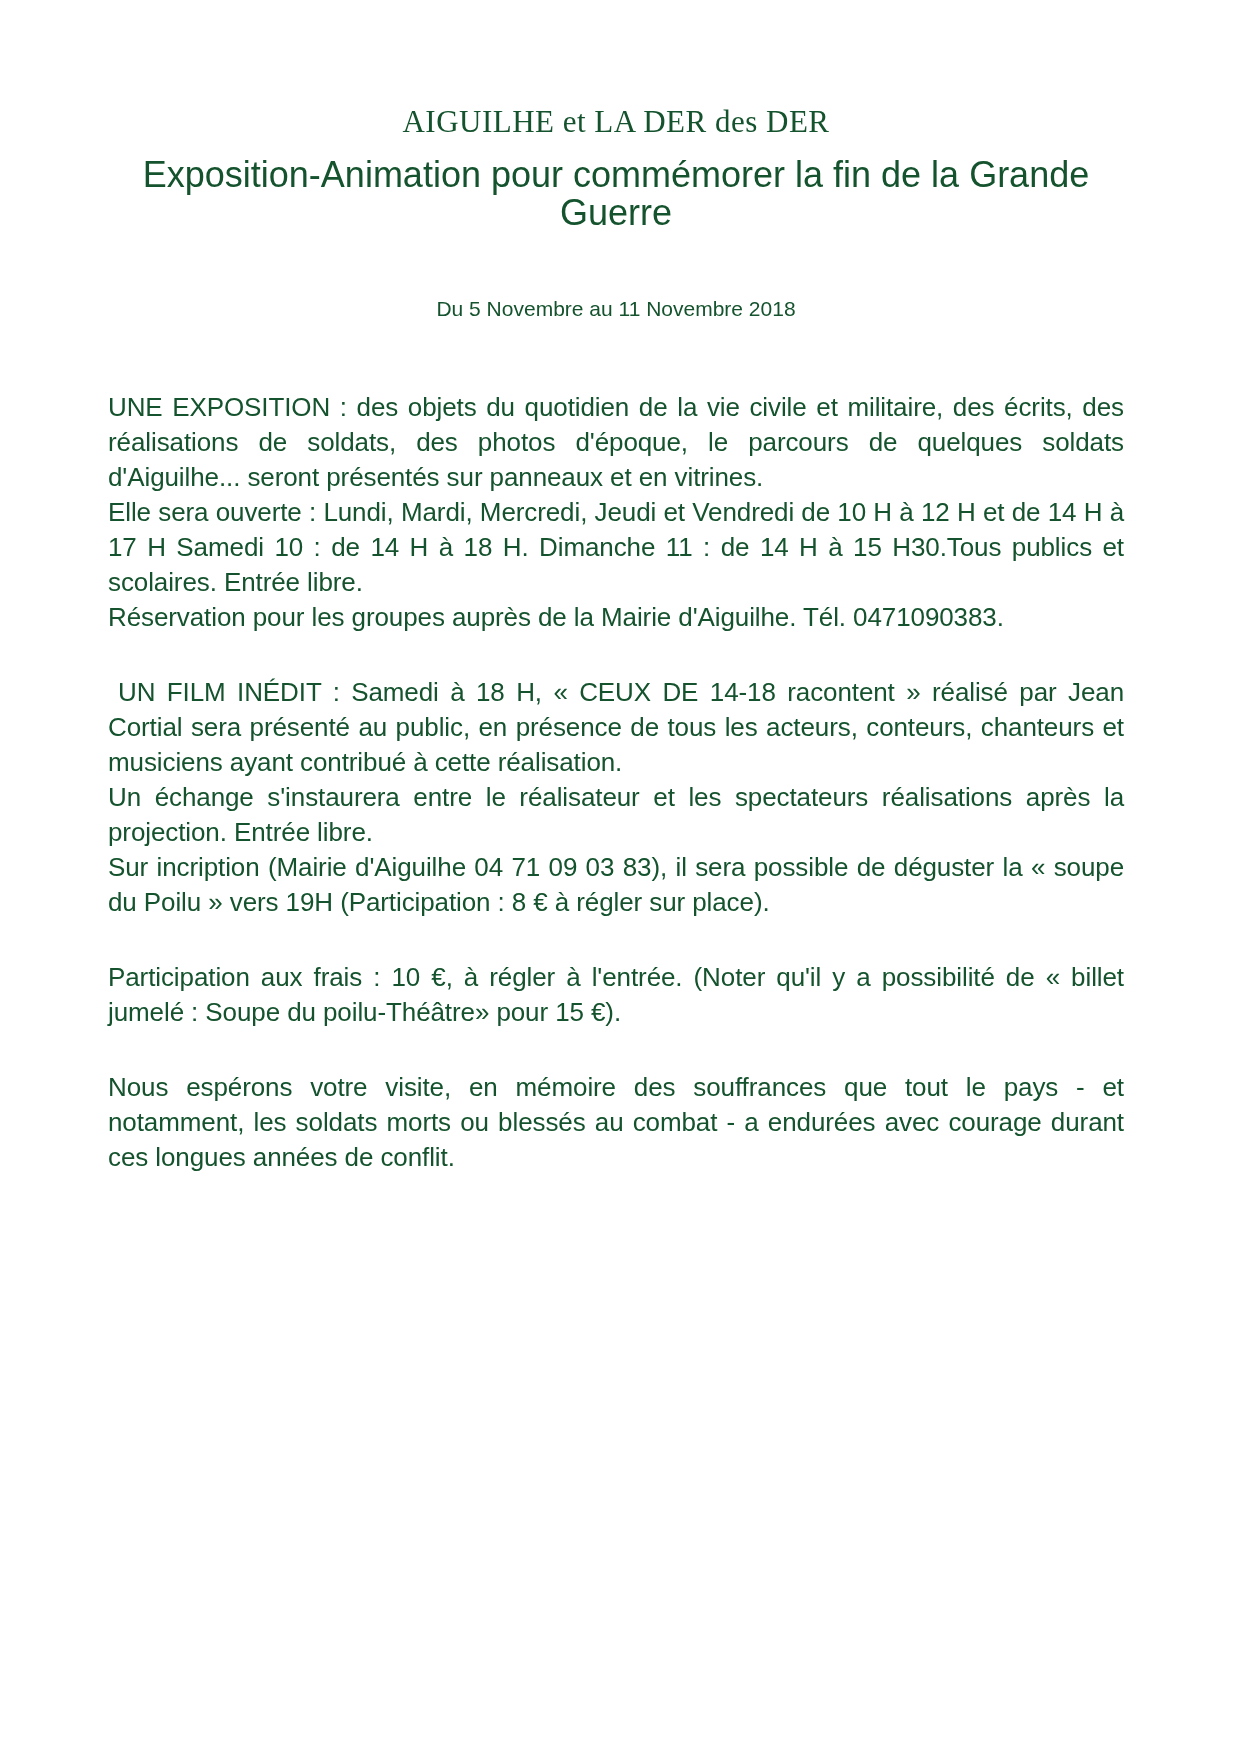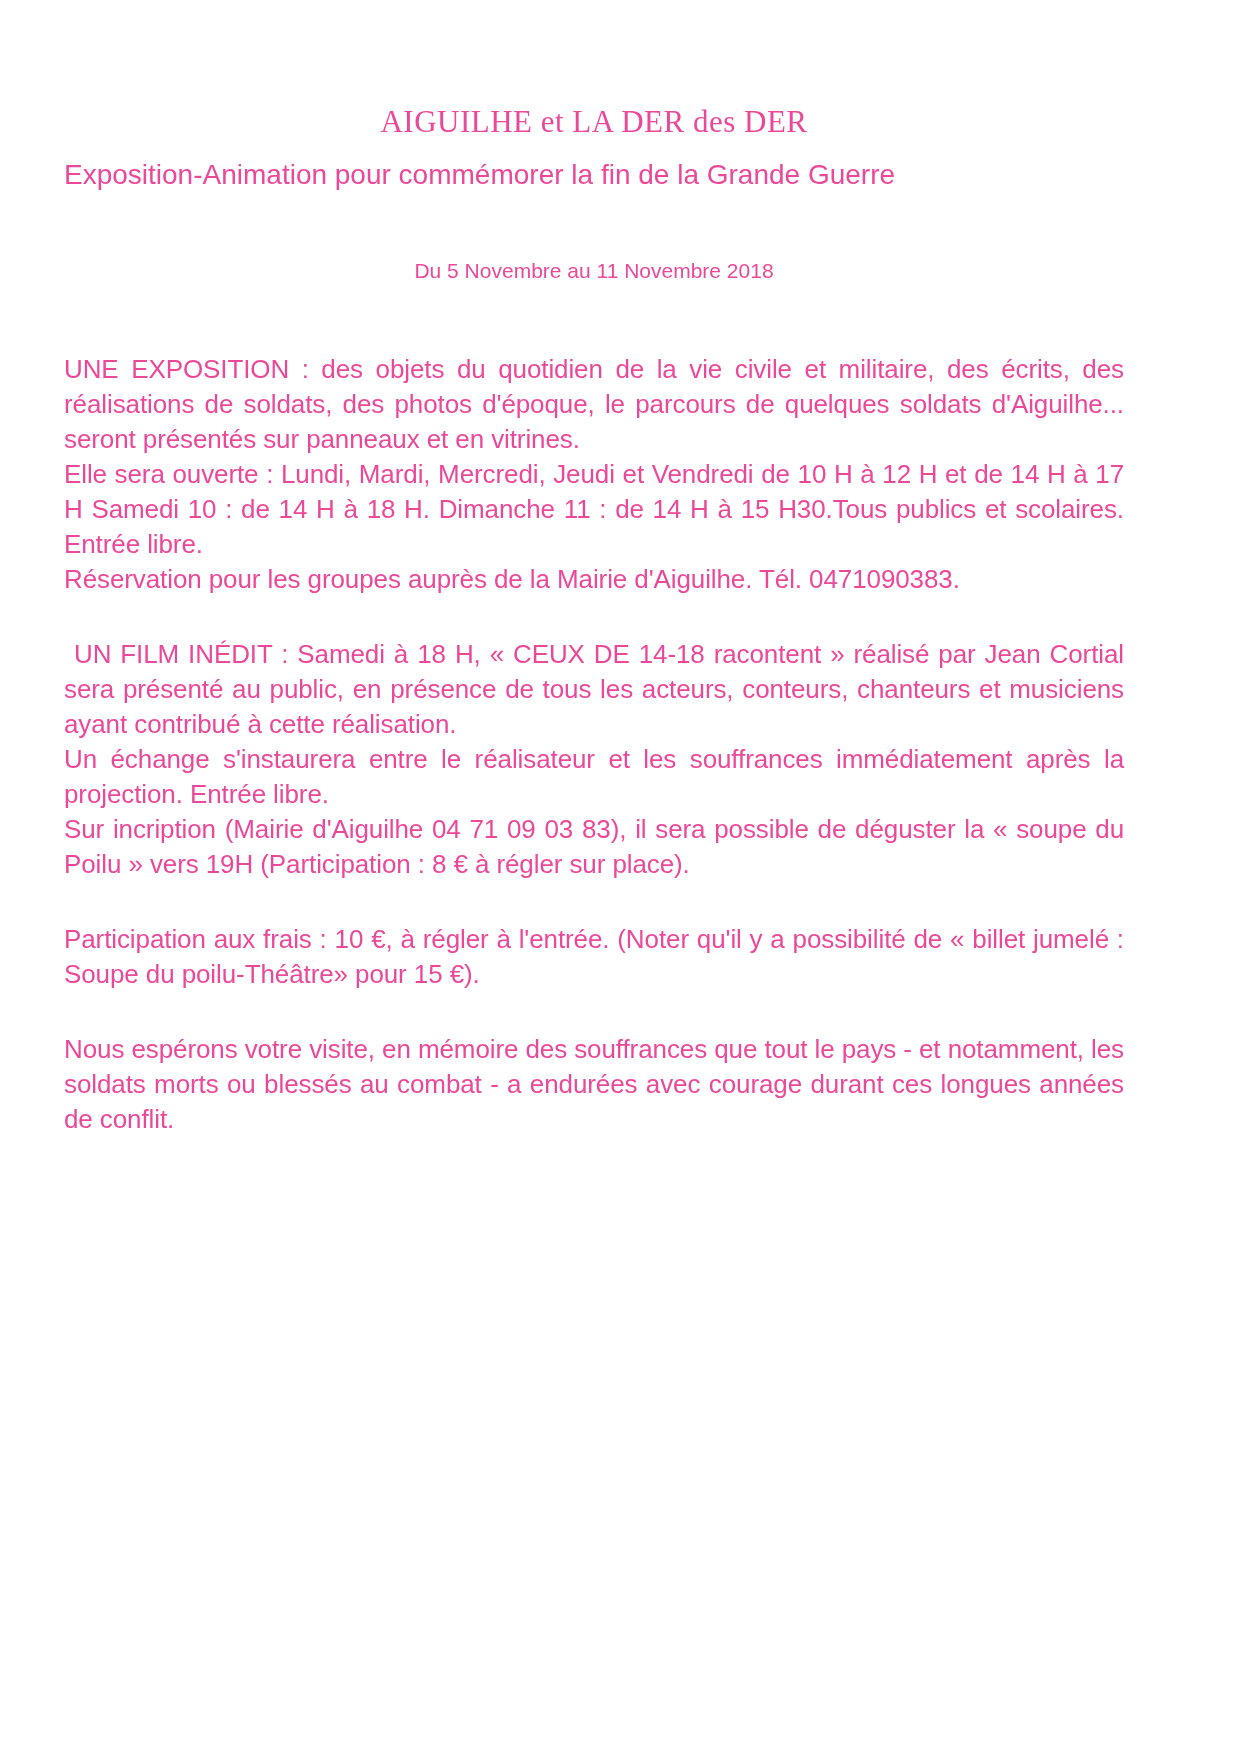--- a/index.html
+++ b/index.html
@@ -7,38 +7,39 @@
     margin: 0;
     padding: 0;
     background: #ffffff;
   }
   .page {
     position: relative;
     width: 1240px;
     height: 1710px;
     box-sizing: border-box;
     background: #ffffff;
-    color: #ec4899;
-    padding: 102px 116px 0 64px;
+    color: #14532d;
+    padding: 102px 116px 0 108px;
     font-family: "Liberation Sans", "DejaVu Sans", sans-serif;
     font-size: 26px;
     overflow: hidden;
   }
   .doc-title {
     font-family: "Liberation Serif", "DejaVu Serif", serif;
     font-weight: 400;
     font-size: 31px;
     line-height: 40px;
     letter-spacing: 0.5px;
     text-align: center;
     margin: 0 0 14px 0;
   }
   .doc-subtitle {
-    font-size: 28px;
+    font-size: 36px;
     line-height: 38px;
+    text-align: center;
     margin: 0;
   }
   .doc-dateline {
     font-size: 21px;
     line-height: 38px;
     text-align: center;
     margin: 58px 0 62px 0;
   }
   .sec {
     margin: 40px 0 0 0;
@@ -69,21 +70,21 @@
 
 
   <section class="sec">
     <p>UNE EXPOSITION : des objets du quotidien de la vie civile et militaire, des écrits, des réalisations de soldats, des photos d'époque, le parcours de quelques soldats d'Aiguilhe... seront présentés sur panneaux et en vitrines.</p>
     <p>Elle sera ouverte : Lundi, Mardi, Mercredi, Jeudi et Vendredi de 10 H à 12 H et de 14 H à 17 H Samedi 10 : de 14 H à 18 H. Dimanche 11 : de 14 H à 15 H30.Tous publics et scolaires. Entrée libre.</p>
     <p>Réservation pour les groupes auprès de la Mairie d'Aiguilhe. Tél. 0471090383.</p>
   </section>
 
   <section class="sec">
     <p class="indent-lead">UN FILM INÉDIT : Samedi à 18 H,  « CEUX DE 14-18 racontent  » réalisé par  Jean Cortial sera présenté au public, en présence de tous les acteurs, conteurs, chanteurs et musiciens ayant contribué à cette réalisation.</p>
-    <p>Un échange s'instaurera entre le réalisateur et les souffrances immédiatement après la projection. Entrée libre.</p>
+    <p>Un échange s'instaurera entre le réalisateur et les spectateurs réalisations après la projection. Entrée libre.</p>
     <p>Sur incription (Mairie d'Aiguilhe 04 71 09 03 83), il sera possible de déguster la « soupe du Poilu » vers 19H (Participation : 8 € à régler sur place).</p>
   </section>
 
 
   <section class="sec">
     <p>Participation aux frais : 10 €, à régler à l'entrée. (Noter qu'il y a possibilité de « billet jumelé : Soupe du poilu-Théâtre» pour 15 €).</p>
   </section>
 
   <section class="sec">
     <p>Nous espérons votre visite, en mémoire des souffrances que tout le pays - et notamment, les soldats morts ou blessés au combat - a endurées avec courage durant ces longues années de conflit.</p>

